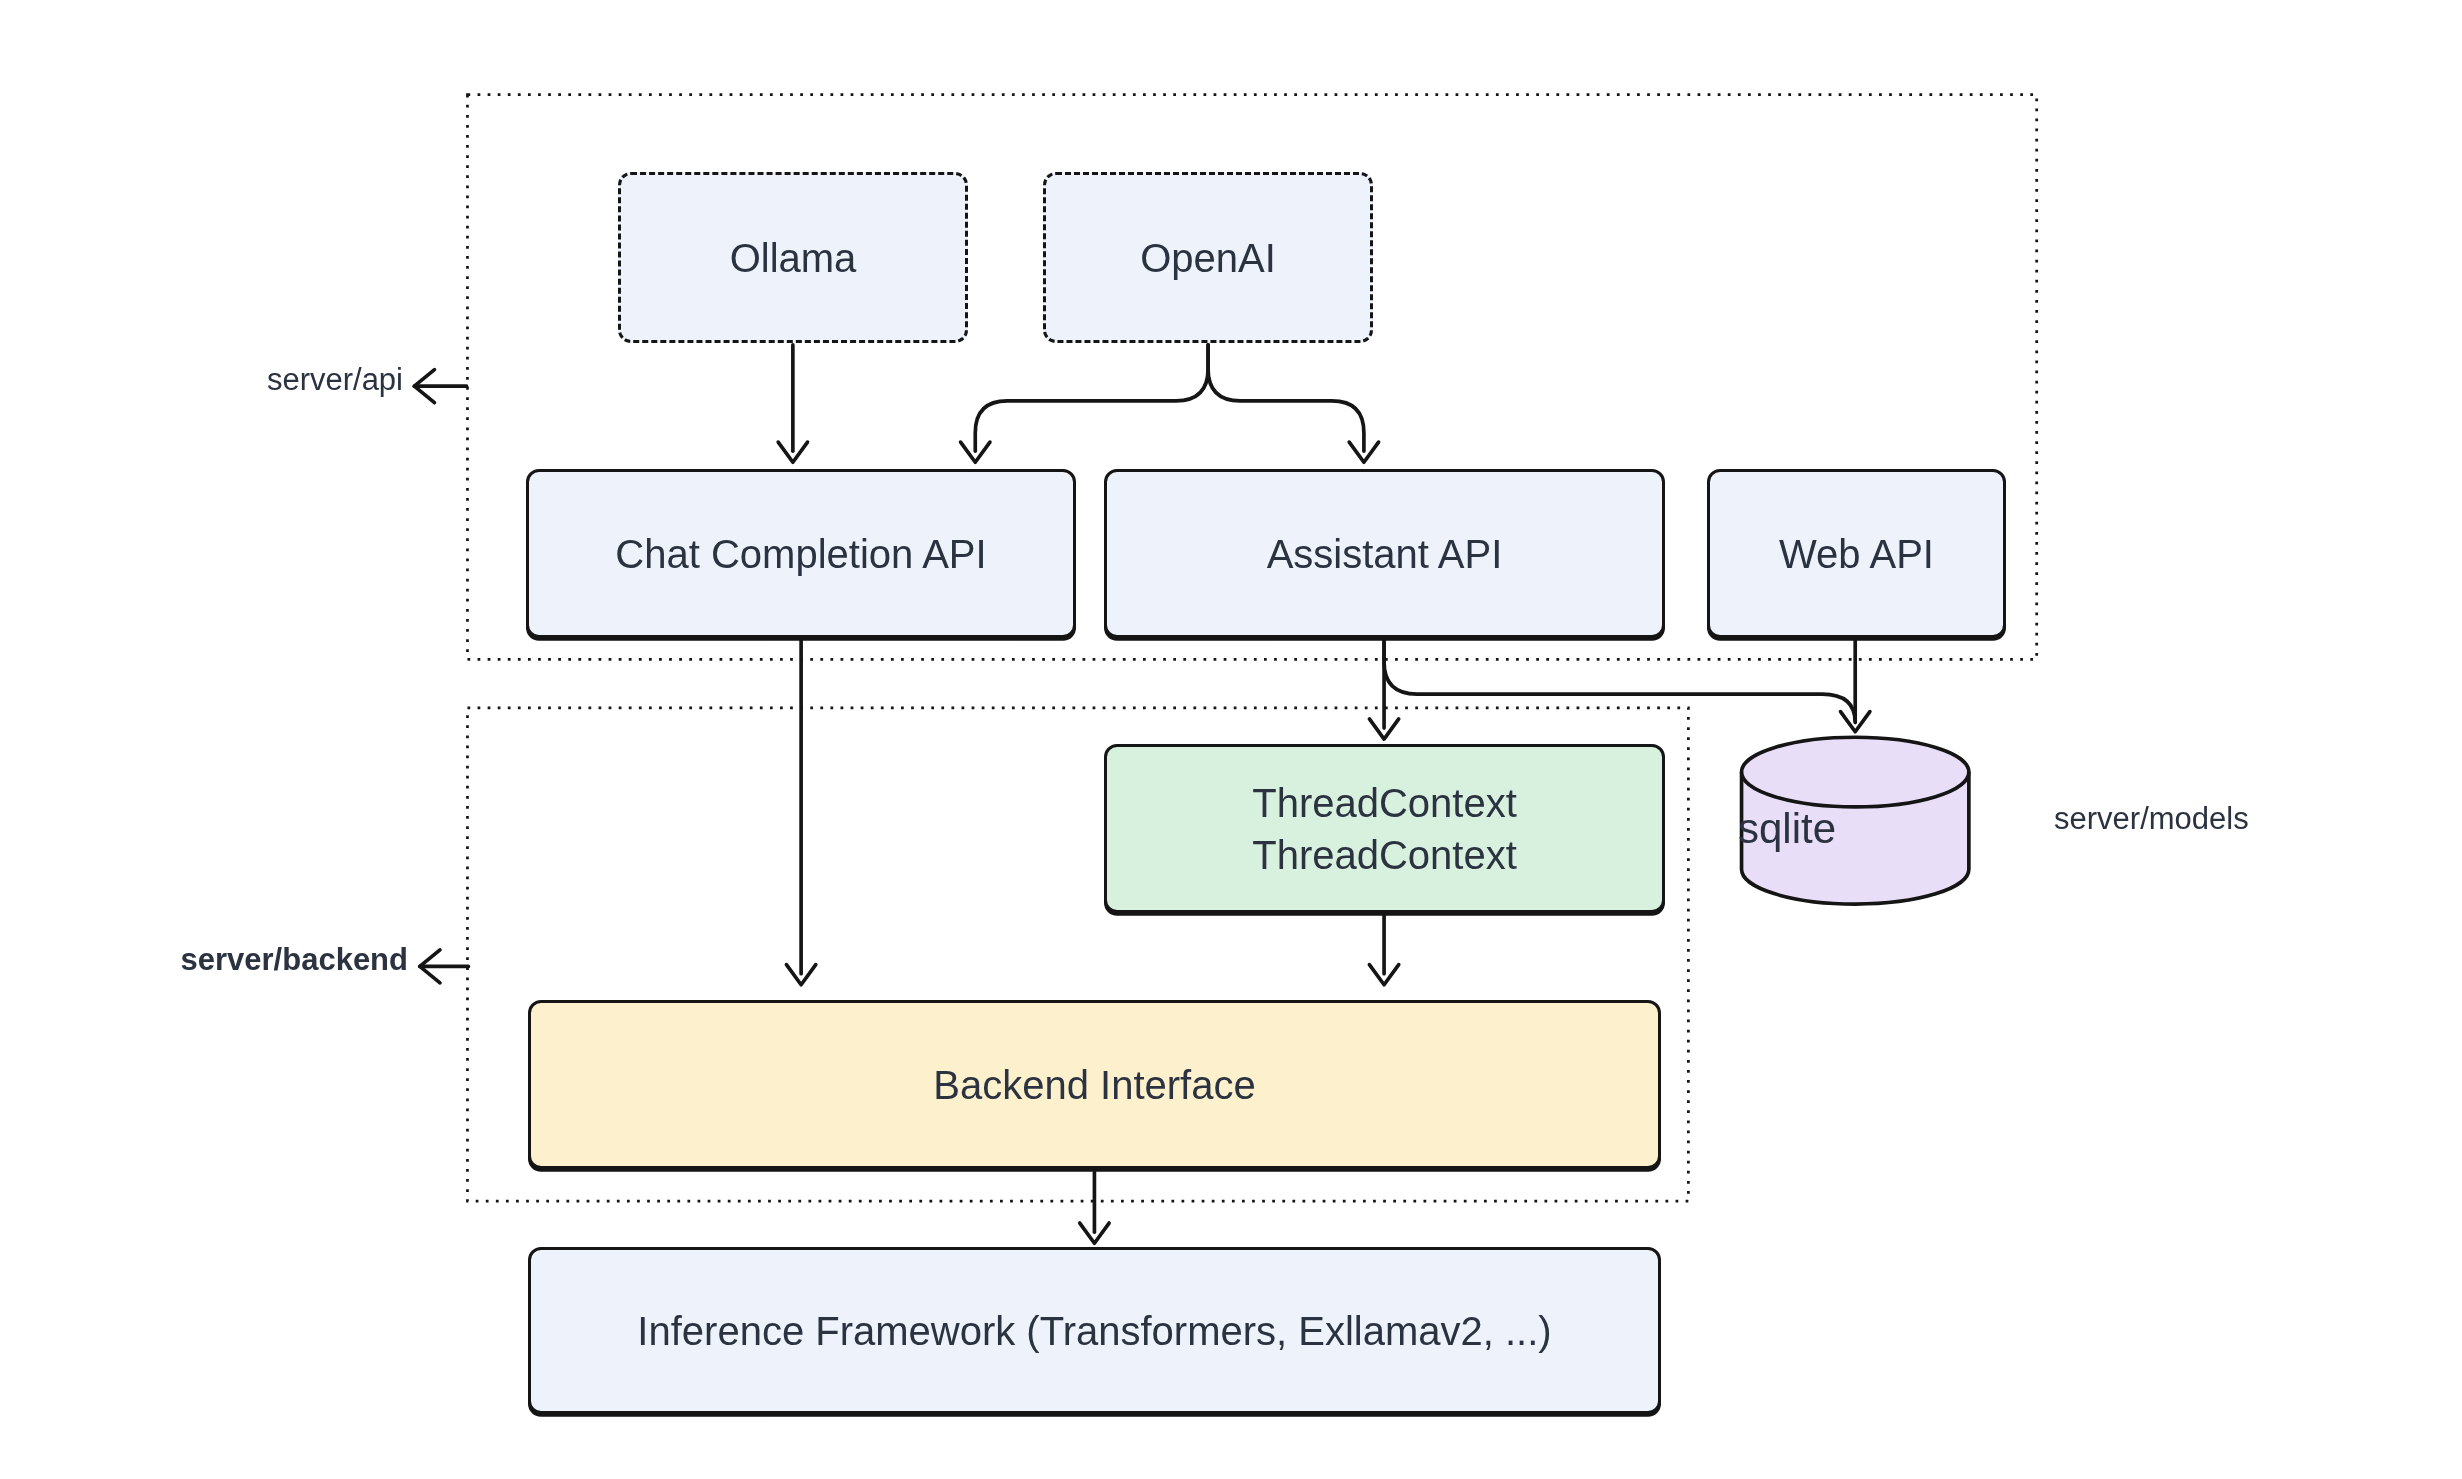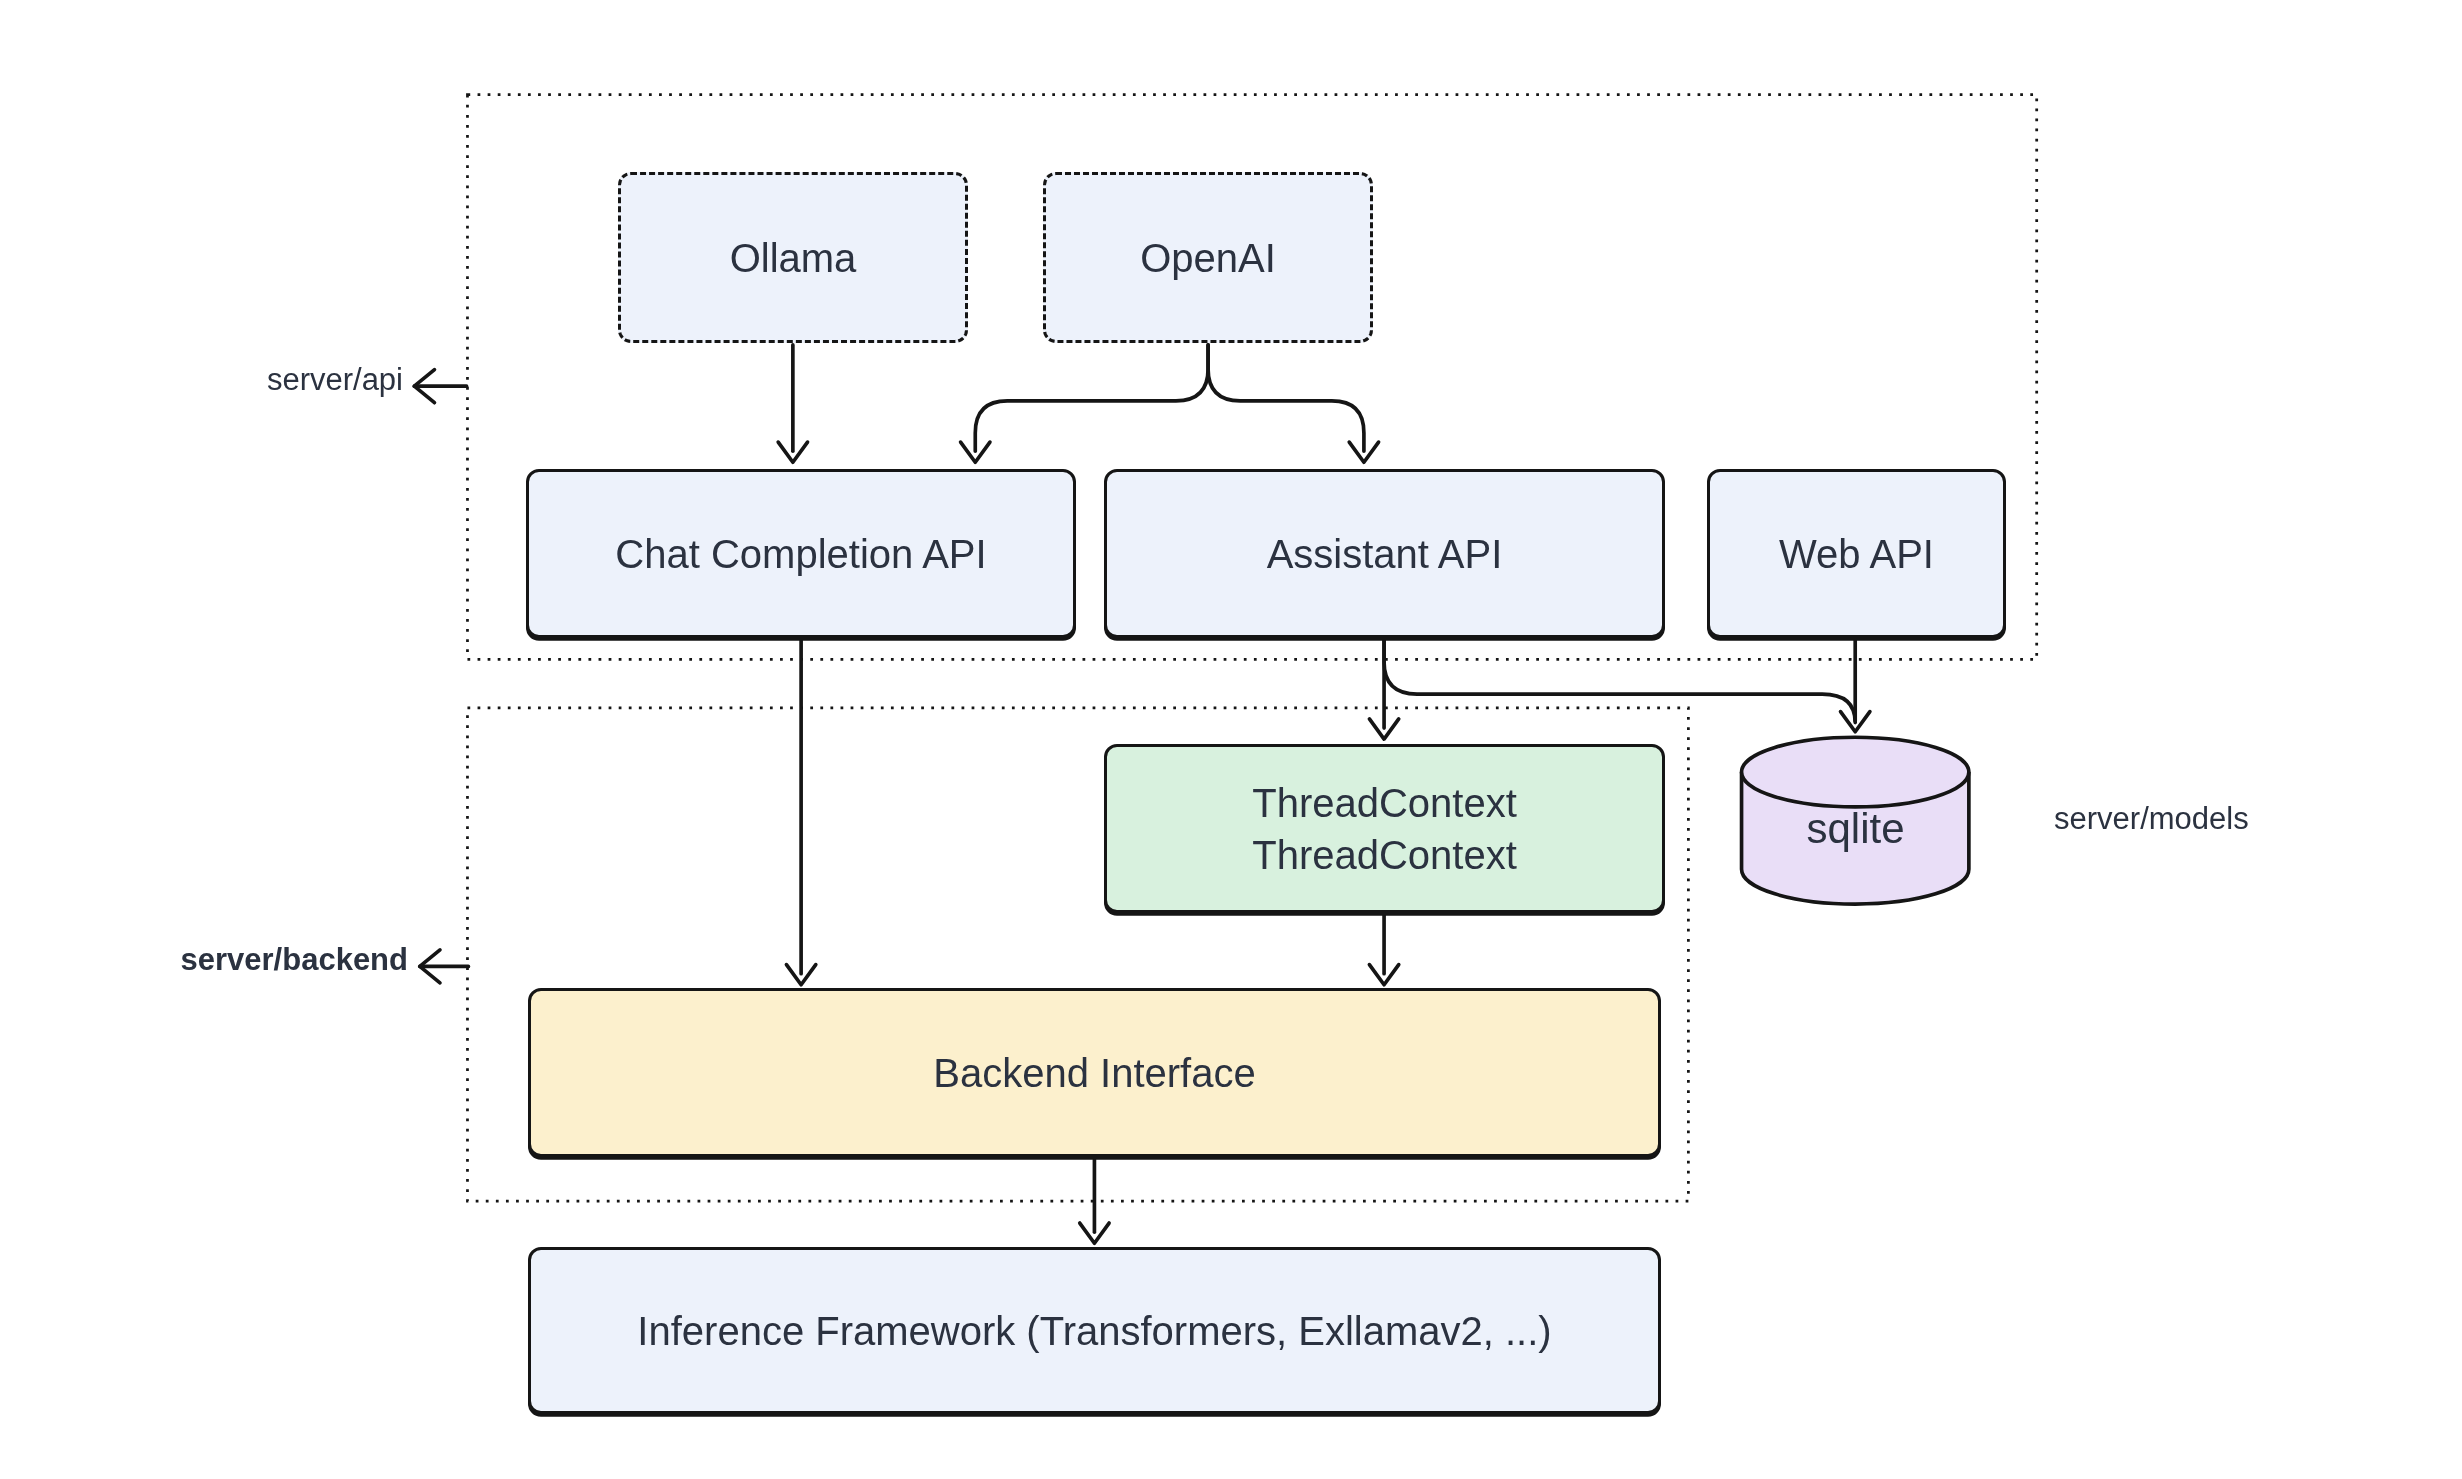--- a/index.html
+++ b/index.html
@@ -28,32 +28,32 @@
     text-align:center;
     border:3.7px solid var(--border);
     border-radius:13px;
     background:var(--node-fill-blue);
     font-size:40px;
     line-height:1.3;
     box-shadow:0 2.8px 0 var(--border);
   }
   .node.dashed{border-style:dashed;box-shadow:none;justify-content:center;}
   .node.green{background:var(--node-fill-green);}
-  .node.yellow{background:var(--node-fill-yellow);}
+  .node.yellow{background:var(--node-fill-yellow);margin-top:12px;}
   .freelabel{
     position:absolute;
     font-size:31px;
     white-space:nowrap;
     color:var(--text);
   }
   .right-align{text-align:right;}
   .cyl-label{
     position:absolute;
     width:235px;
-    text-align:center;
+    text-align:left;
     font-size:42px;
     color:var(--text);
   }
   svg .stroke{stroke:var(--border);fill:none;stroke-width:4;stroke-linecap:round;stroke-linejoin:round;}
   svg .dotted{stroke:var(--border);fill:none;stroke-width:3;stroke-dasharray:3 8;stroke-linecap:butt;}
   svg .shape{stroke:var(--border);stroke-width:4;}
 </style>
 </head>
 <body>
 

